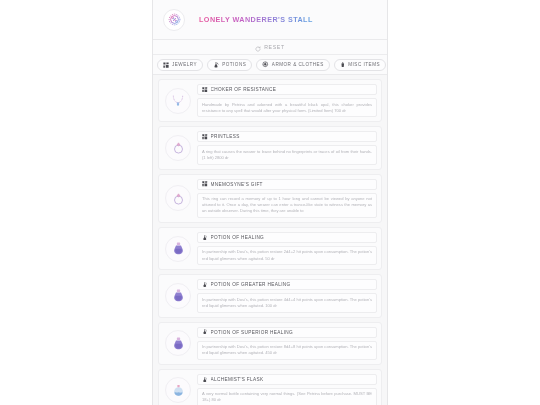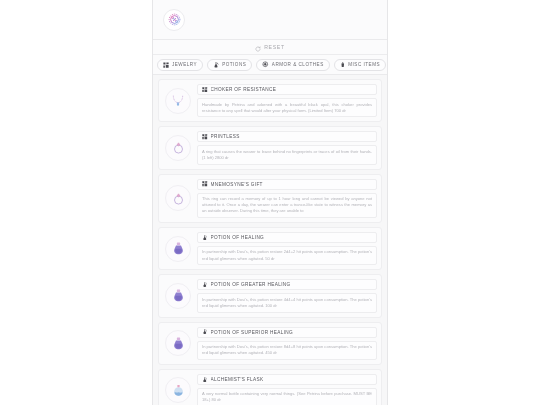--- a/index.html
+++ b/index.html
@@ -224,20 +224,21 @@
           </defs>
           <g stroke="url(#lg)" stroke-width="1.4" fill="none">
             <circle cx="12" cy="12" r="6.2"></circle>
             <circle cx="12" cy="12" r="8.6" stroke-dasharray="1.6 1.6"></circle>
             <path d="M9.6 14.4 L14.4 9.6" stroke-width="1.2"></path>
             <circle cx="10" cy="10" r="1.1"></circle>
             <circle cx="14" cy="14" r="1.1"></circle>
           </g>
         </svg>
       </div>
+      <div class="shop-title">LONELY WANDERER'S STALL</div>
     </div>
 
     <div class="reset-row">
       <button class="reset-btn">
         <span>
           <svg width="6" height="6" viewBox="0 0 24 24" fill="none" stroke="#b0b0b5" stroke-width="2.4" stroke-linecap="round">
             <path d="M20.5 12a8.5 8.5 0 1 1-2.8-6.3"></path>
             <path d="M20.6 3.6 L19.8 7.6 L15.8 6.3"></path>
           </svg>
         </span>

